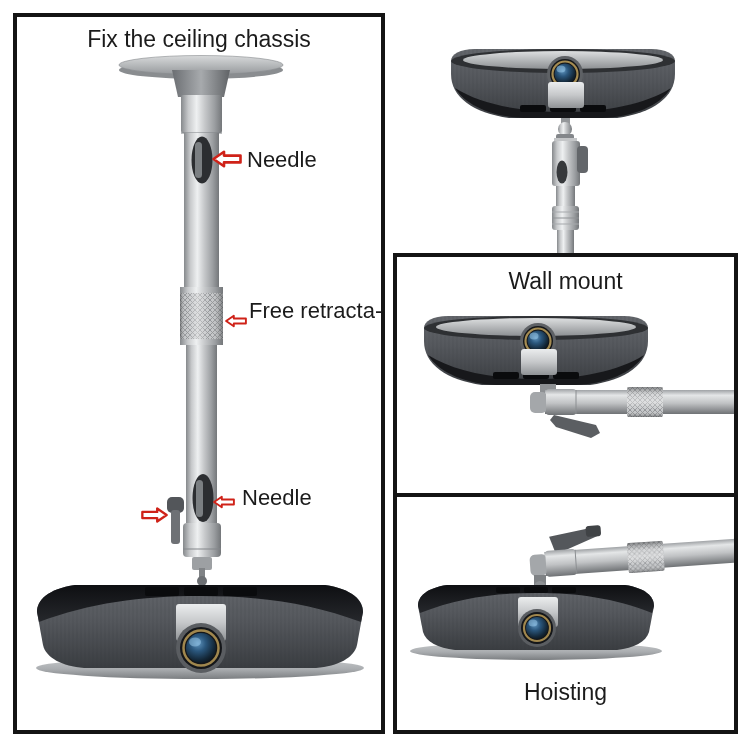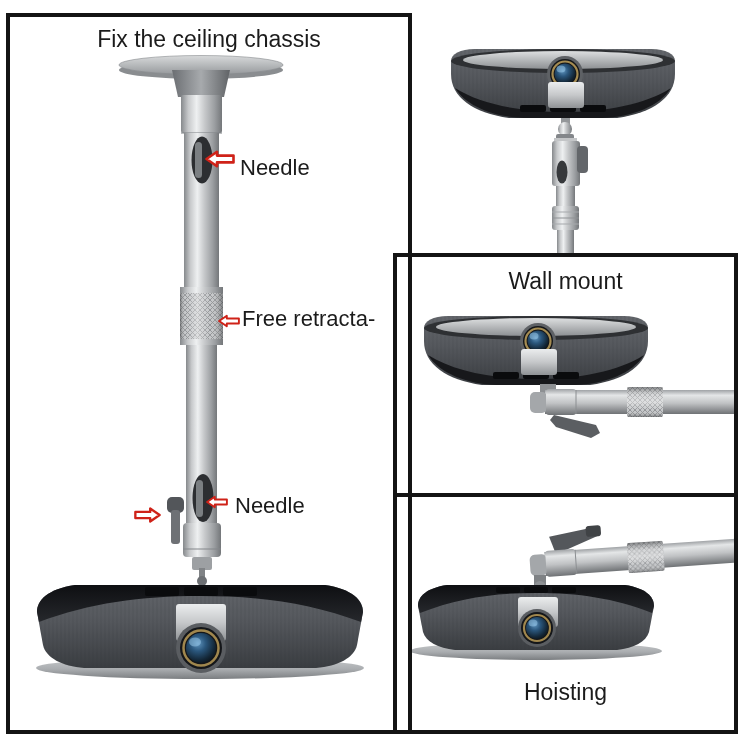--- a/index.html
+++ b/index.html
@@ -4,33 +4,33 @@
 <style>
   html,body{margin:0;padding:0;background:#fff;}
   .stage{
     position:relative;width:750px;height:750px;
     background:var(--background,#fff);
     font-family:"Liberation Sans",sans-serif;
     overflow:hidden;
   }
   #artwork{position:absolute;left:0;top:0;z-index:0;}
   .panel{position:absolute;border:4px solid var(--panel-border,#141414);background:transparent;z-index:1;box-sizing:border-box;}
-  #panel-main{left:6px;top:13px;width:406px;height:721px;}
+  #panel-main{left:13px;top:13px;width:372px;height:721px;}
   #panel-standup{left:393px;top:13px;width:345px;height:244px;}
   #panel-wallmount{left:393px;top:253px;width:345px;height:244px;}
   #panel-hoisting{left:393px;top:493px;width:345px;height:241px;}
   .title{
     position:absolute;left:0;right:0;text-align:center;
     color:var(--text,#1b1b1b);font-size:23px;line-height:26px;white-space:nowrap;
   }
   #panel-main .title{top:9px;}
   #panel-standup .title{top:5px;}
   #panel-wallmount .title{top:11px;}
   #panel-hoisting .title{top:182px;}
-  .ann{position:absolute;color:var(--text,#1b1b1b);font-size:22px;line-height:26px;white-space:nowrap;margin-top:8px;}
+  .ann{position:absolute;color:var(--text,#1b1b1b);font-size:22px;line-height:26px;white-space:nowrap;}
   .ann .line{display:block;}
   #ann-adjust{left:3px;top:426px;font-size:23px;line-height:30px;}
   #ann-needle-top{left:230px;top:130px;}
   #ann-regulator{left:232px;top:280px;line-height:28px;}
   #ann-needle-bottom{left:225px;top:468px;}
   .arrow{position:absolute;}
   #arrow-needle-top{left:195px;top:133px;}
   #arrow-regulator{left:208px;top:296px;}
   #arrow-adjust{left:124px;top:489px;}
   #arrow-needle-bottom{left:196px;top:477px;}

